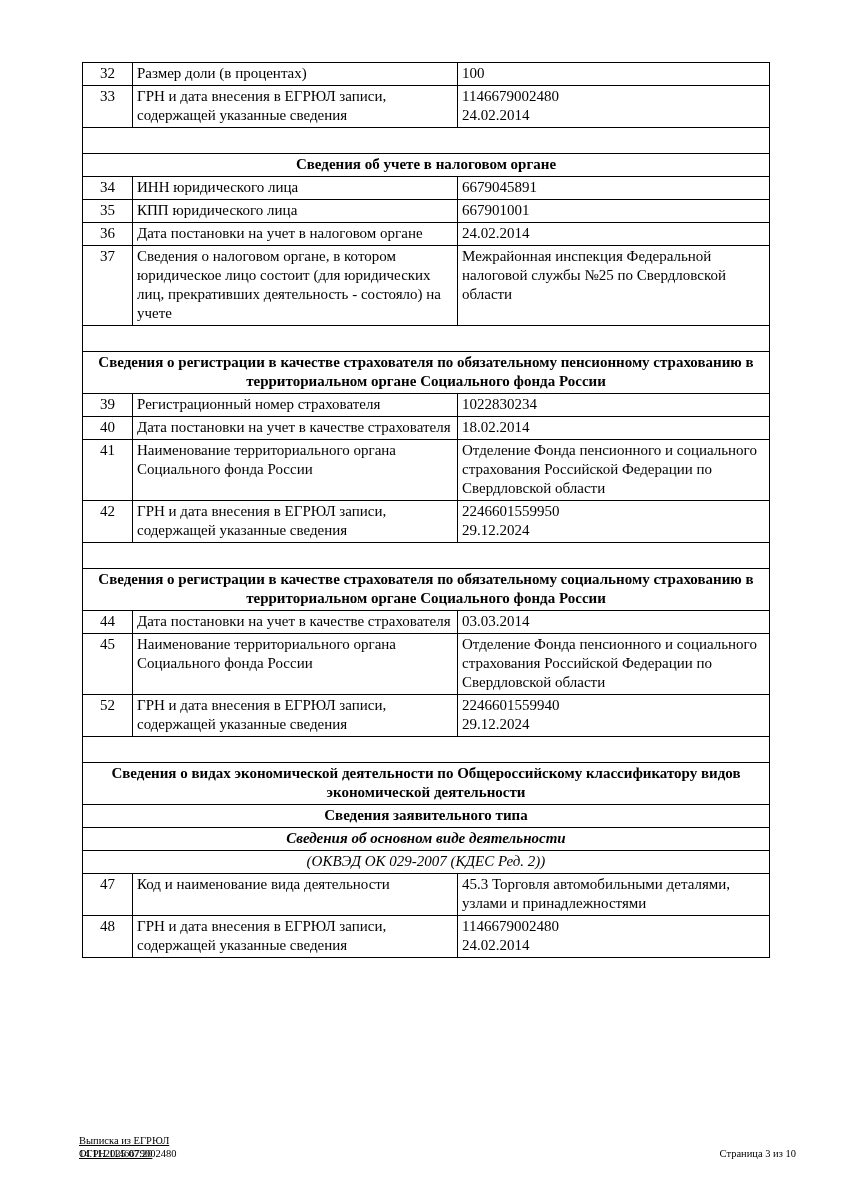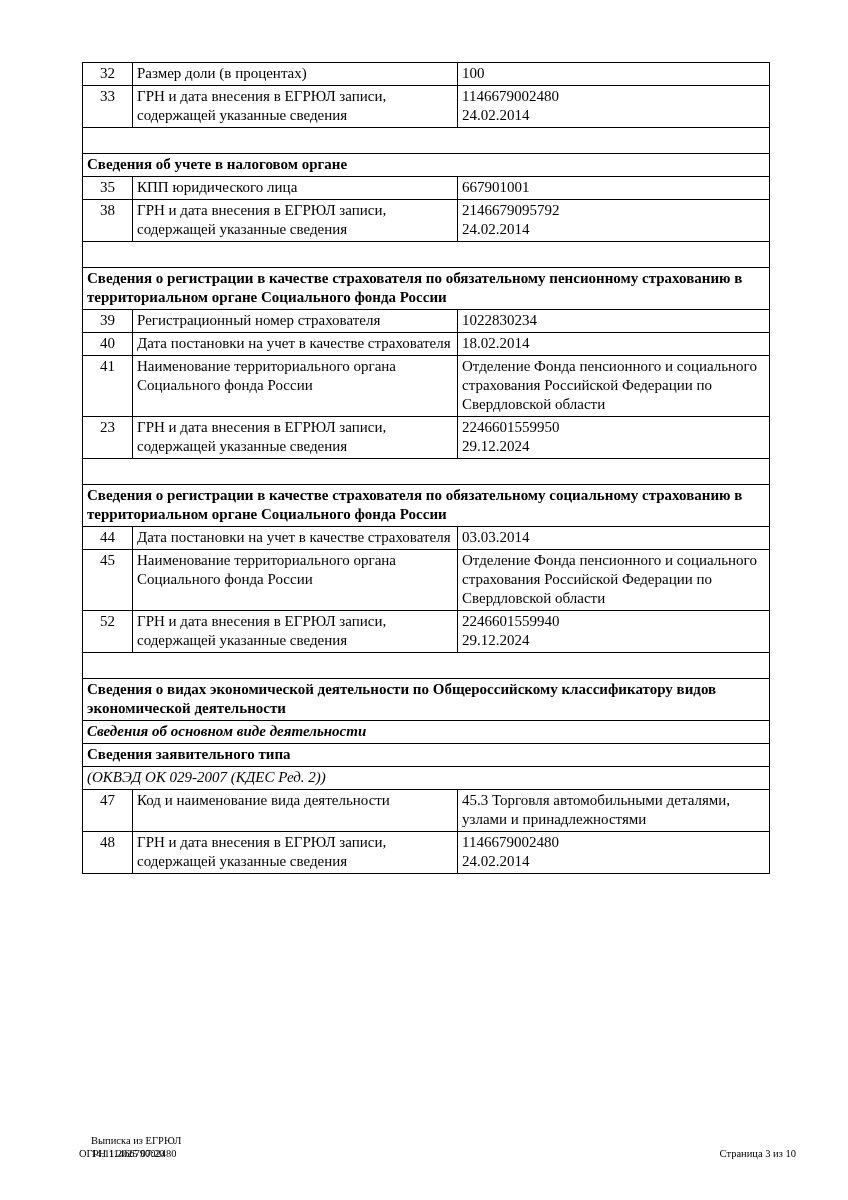--- a/index.html
+++ b/index.html
@@ -37,35 +37,35 @@
     padding: 1px 2px 2px 2px;
   }
   td.value {
     white-space: pre-line;
   }
   tr.spacer-row td {
     height: 25px;
     padding: 0;
   }
   td.section {
-    text-align: left;
+    text-align: center;
     padding: 2px 8px 3px 8px;
   }
   td.sec-bold { font-weight: bold; }
   td.sec-bold-italic { font-weight: bold; font-style: italic; }
   td.sec-italic { font-weight: normal; font-style: italic; }
   .footer {
     position: absolute;
     left: 79px;
     right: 52px;
     top: 1134px;
     font-size: 10.5px;
     line-height: 13px;
   }
-  .footer-left { position: absolute; left: 12px; top: 0; }
+  .footer-left { position: absolute; left: 0; top: 0; text-decoration: underline; }
   .footer-center {
     position: absolute;
     left: 0; right: 0;
     top: 13px;
   }
   .footer-right {
     position: absolute;
     right: 0;
     top: 13px;
     text-align: center;
@@ -94,29 +94,38 @@
           <td class="value">1146679002480
 24.02.2014</td>
         </tr>
         <tr class="spacer-row">
           <td colspan="3"></td>
         </tr>
         <tr>
           <td colspan="3" class="section sec-bold">Сведения об учете в налоговом органе</td>
         </tr>
         <tr>
+          <td class="num">34</td>
+          <td class="label">ИНН юридического лица</td>
+          <td class="value">6679045891</td>
+        </tr>
+        <tr>
           <td class="num">35</td>
           <td class="label">КПП юридического лица</td>
           <td class="value">667901001</td>
         </tr>
         <tr>
-          <td class="num">38</td>
-          <td class="label">ГРН и дата внесения в ЕГРЮЛ записи, содержащей указанные сведения</td>
-          <td class="value">2146679095792
-24.02.2014</td>
+          <td class="num">36</td>
+          <td class="label">Дата постановки на учет в налоговом органе</td>
+          <td class="value">24.02.2014</td>
+        </tr>
+        <tr>
+          <td class="num">37</td>
+          <td class="label">Сведения о налоговом органе, в котором юридическое лицо состоит (для юридических лиц, прекративших деятельность - состояло) на учете</td>
+          <td class="value">Межрайонная инспекция Федеральной налоговой службы №25 по Свердловской области</td>
         </tr>
         <tr class="spacer-row">
           <td colspan="3"></td>
         </tr>
         <tr>
           <td colspan="3" class="section sec-bold">Сведения о регистрации в качестве страхователя по обязательному пенсионному страхованию в территориальном органе Социального фонда России</td>
         </tr>
         <tr>
           <td class="num">39</td>
           <td class="label">Регистрационный номер страхователя</td>
@@ -126,21 +135,21 @@
           <td class="num">40</td>
           <td class="label">Дата постановки на учет в качестве страхователя</td>
           <td class="value">18.02.2014</td>
         </tr>
         <tr>
           <td class="num">41</td>
           <td class="label">Наименование территориального органа Социального фонда России</td>
           <td class="value">Отделение Фонда пенсионного и социального страхования Российской Федерации по Свердловской области</td>
         </tr>
         <tr>
-          <td class="num">23</td>
+          <td class="num">42</td>
           <td class="label">ГРН и дата внесения в ЕГРЮЛ записи, содержащей указанные сведения</td>
           <td class="value">2246601559950
 29.12.2024</td>
         </tr>
         <tr class="spacer-row">
           <td colspan="3"></td>
         </tr>
         <tr>
           <td colspan="3" class="section sec-bold">Сведения о регистрации в качестве страхователя по обязательному социальному страхованию в территориальном органе Социального фонда России</td>
         </tr>
@@ -160,24 +169,24 @@
           <td class="value">2246601559940
 29.12.2024</td>
         </tr>
         <tr class="spacer-row">
           <td colspan="3"></td>
         </tr>
         <tr>
           <td colspan="3" class="section sec-bold">Сведения о видах экономической деятельности по Общероссийскому классификатору видов экономической деятельности</td>
         </tr>
         <tr>
+          <td colspan="3" class="section sec-bold">Сведения заявительного типа</td>
+        </tr>
+        <tr>
           <td colspan="3" class="section sec-bold-italic">Сведения об основном виде деятельности</td>
-        </tr>
-        <tr>
-          <td colspan="3" class="section sec-bold">Сведения заявительного типа</td>
         </tr>
         <tr>
           <td colspan="3" class="section sec-italic">(ОКВЭД ОК 029-2007 (КДЕС Ред. 2))</td>
         </tr>
         <tr>
           <td class="num">47</td>
           <td class="label">Код и наименование вида деятельности</td>
           <td class="value">45.3 Торговля автомобильными деталями, узлами и принадлежностями</td>
         </tr>
         <tr>

